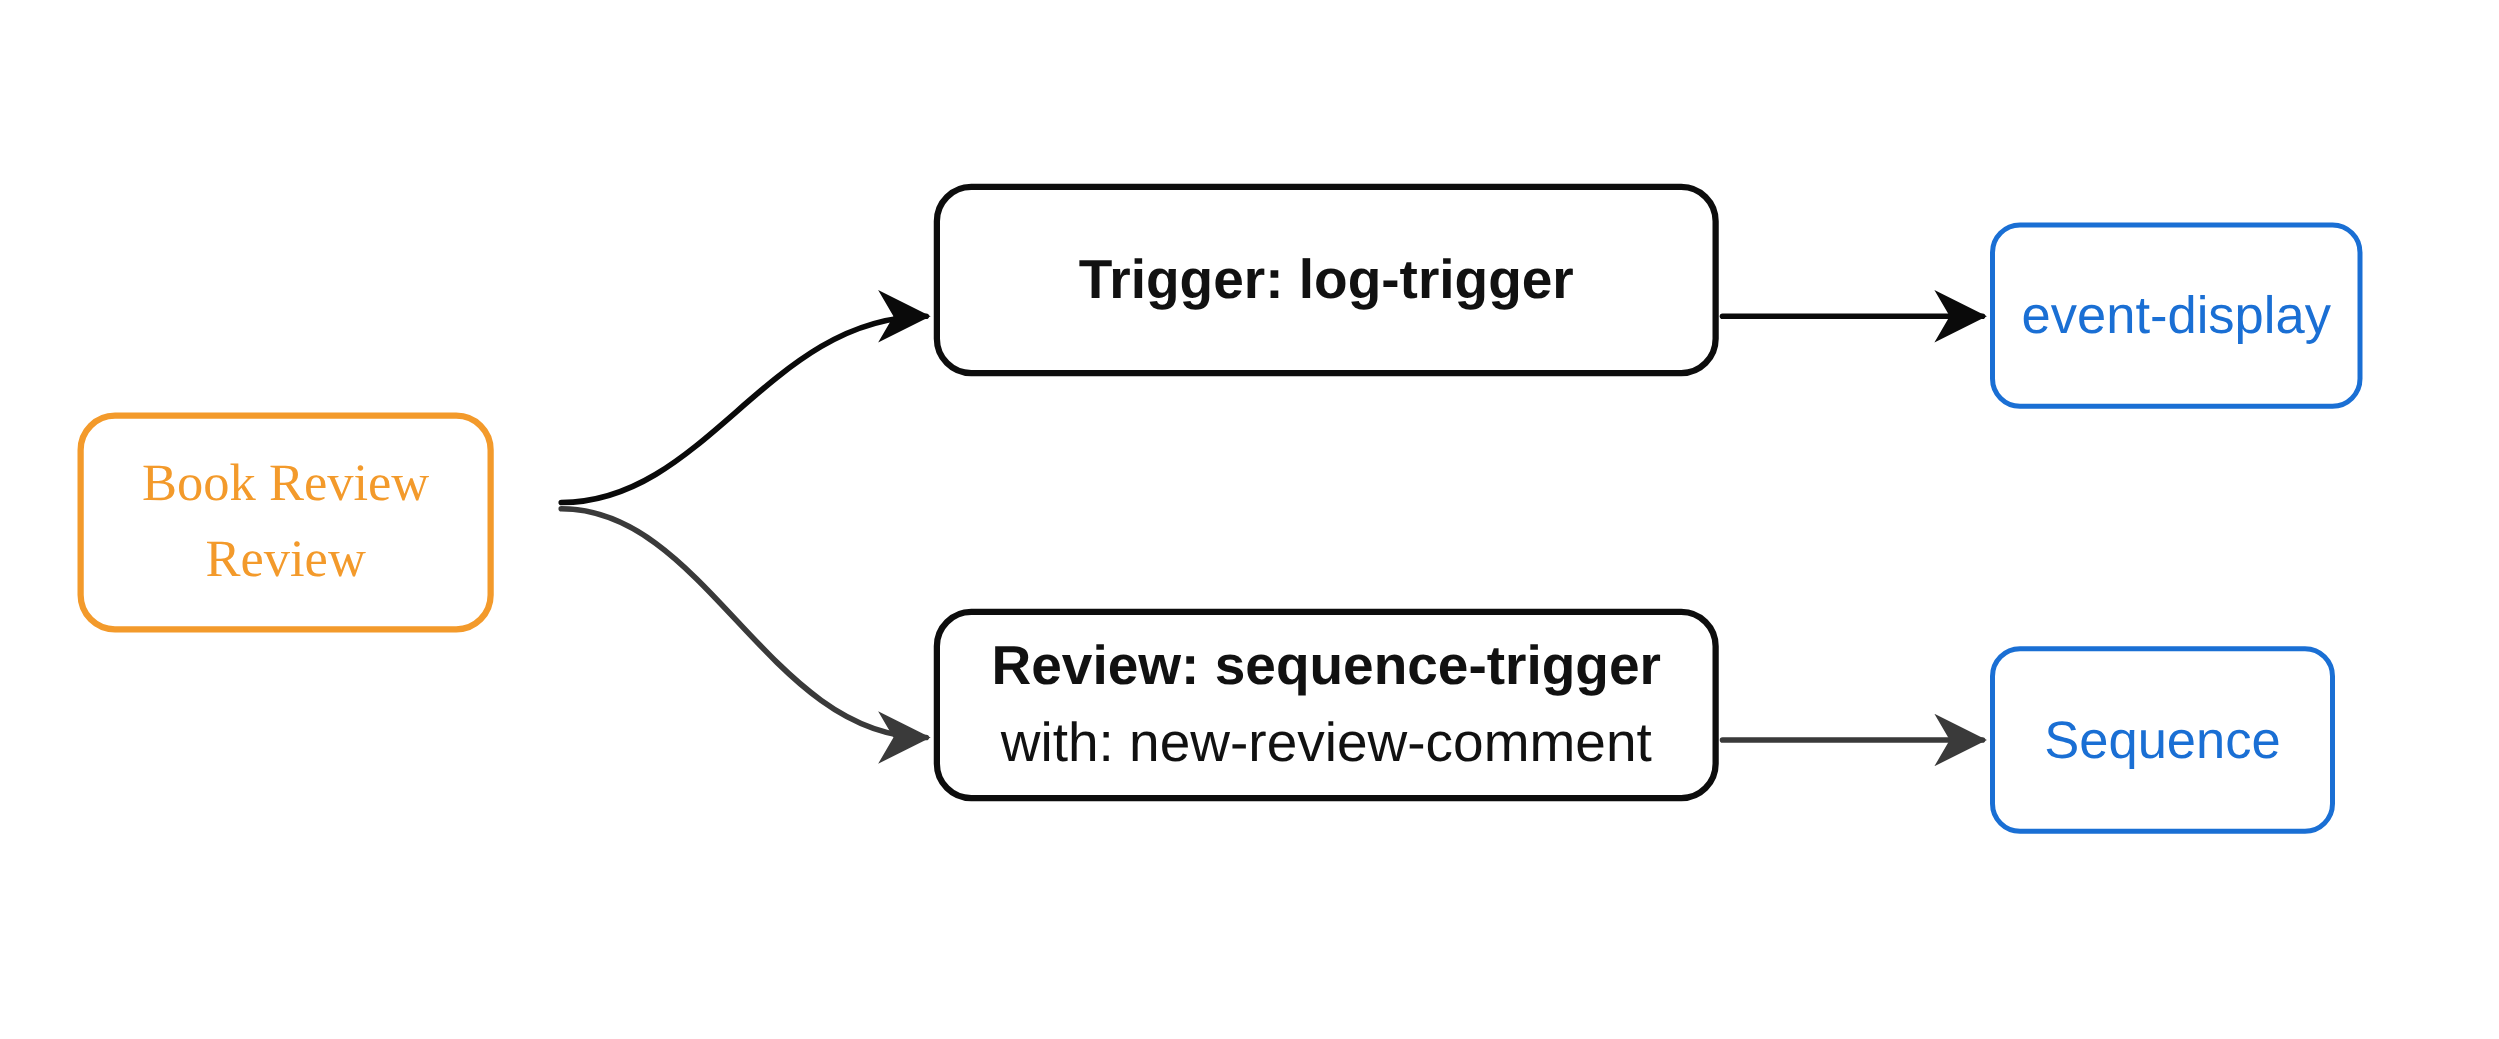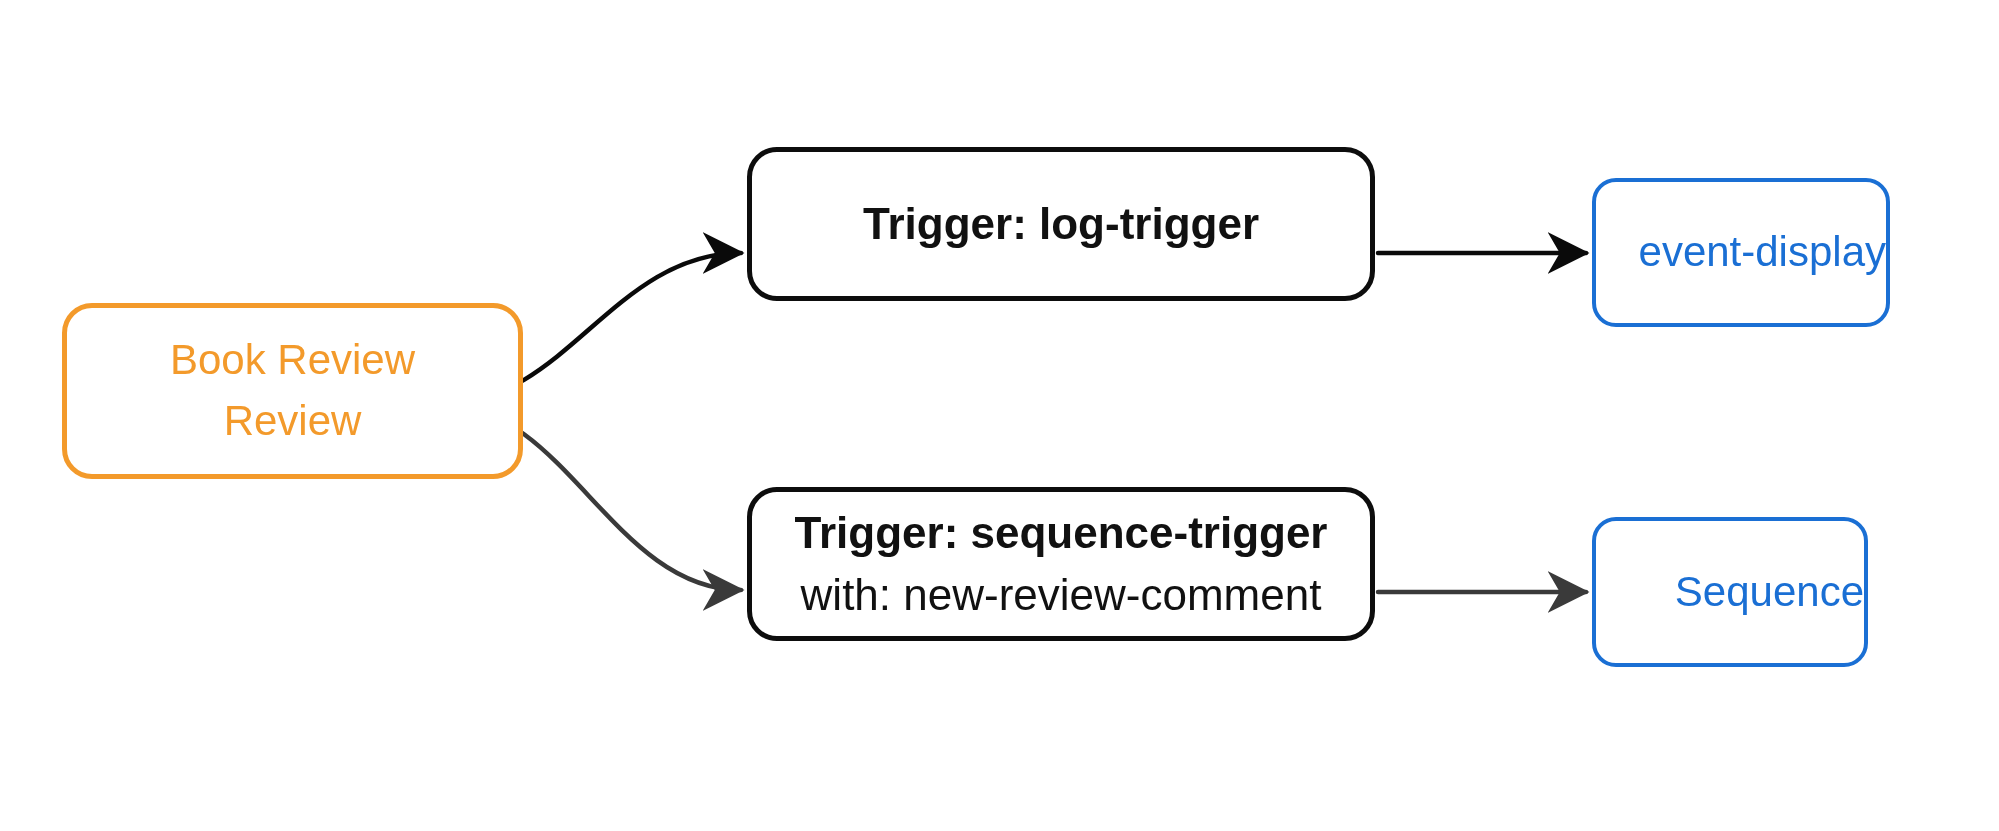--- a/index.html
+++ b/index.html
@@ -41,44 +41,44 @@
     flex-direction: column;
     align-items: center;
     justify-content: center;
     text-align: center;
     line-height: 1.4;
   }
   .node .line { display: block; white-space: nowrap; }
   .node .line.bold { font-weight: bold; }
 
   .node.broker {
-    left: 62px; top: 303px; width: 461px; height: 176px;
+    left: 62px; top: 330px; width: 333px; height: 176px;
     border: 5px solid var(--c-orange, #f39a2b);
     border-radius: 30px;
     color: var(--c-orange, #f39a2b);
     font-size: 42px;
     line-height: 1.45;
+    font-family: Liberation Serif, serif;
   }
   .node.trigger {
     left: 747px; width: 628px; height: 154px;
     border: 5px solid var(--c-node-border, #0d0d0d);
     border-radius: 30px;
     color: var(--c-node-text, #111111);
     font-size: 44px;
   }
   .node.trigger-log { top: 147px; }
   .node.trigger-sequence { top: 487px; }
 
   .node.sink {
     left: 1592px;
     border: 4px solid var(--c-blue, #1a6fd4);
     border-radius: 24px;
     color: var(--c-blue, #1a6fd4);
     font-size: 42px;
-    align-items: flex-end;
   }
   .node.sink-event-display { top: 178px; width: 298px; height: 149px; }
   .node.sink-sequence      { top: 517px; width: 276px; height: 150px; }
 </style>
 </head>
 <body>
 
 <div class="canvas" style="--c-orange: #F39A2B; --c-blue: #1A6FD4; --c-node-border: #0D0D0D; --c-node-text: #111111; --c-edge-dark: #0A0A0A; --c-edge-gray: #3A3A3A; --c-background: #FFFFFF;">
 
   <svg class="edges-layer" viewBox="0 0 1999 831" xmlns="http://www.w3.org/2000/svg">
@@ -100,21 +100,21 @@
   <div class="node broker">
     <span class="line">Book Review</span>
     <span class="line">Review</span>
   </div>
 
   <div class="node trigger trigger-log">
     <span class="line bold">Trigger: log-trigger</span>
   </div>
 
   <div class="node trigger trigger-sequence">
-    <span class="line bold">Trigger: sequence-trigger</span>
+    <span class="line bold">Review: sequence-trigger</span>
     <span class="line">with: new-review-comment</span>
   </div>
 
   <div class="node sink sink-event-display">
     <span class="line">event-display</span>
   </div>
 
   <div class="node sink sink-sequence">
     <span class="line">Sequence</span>
   </div>

